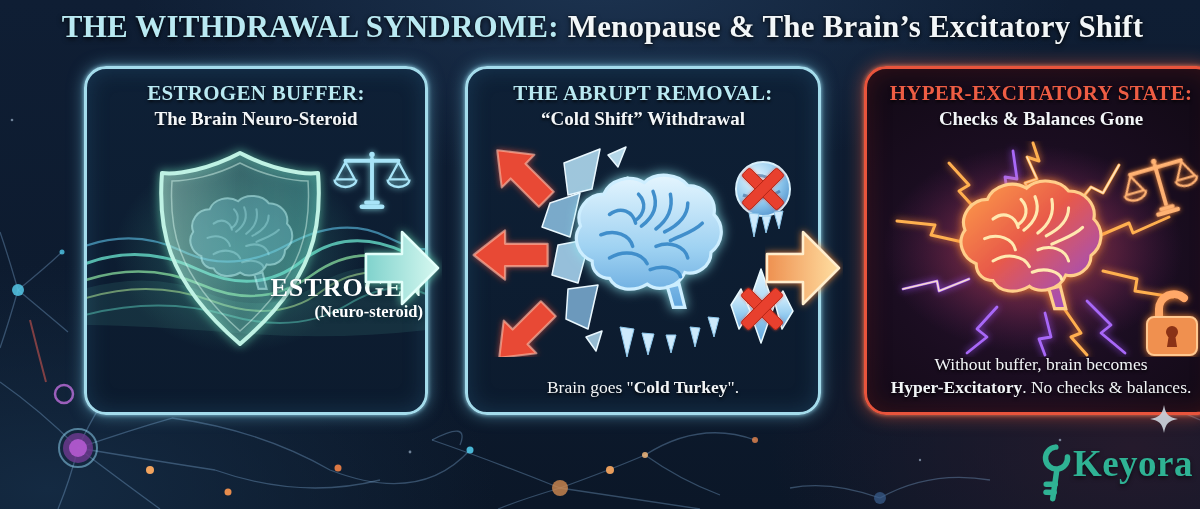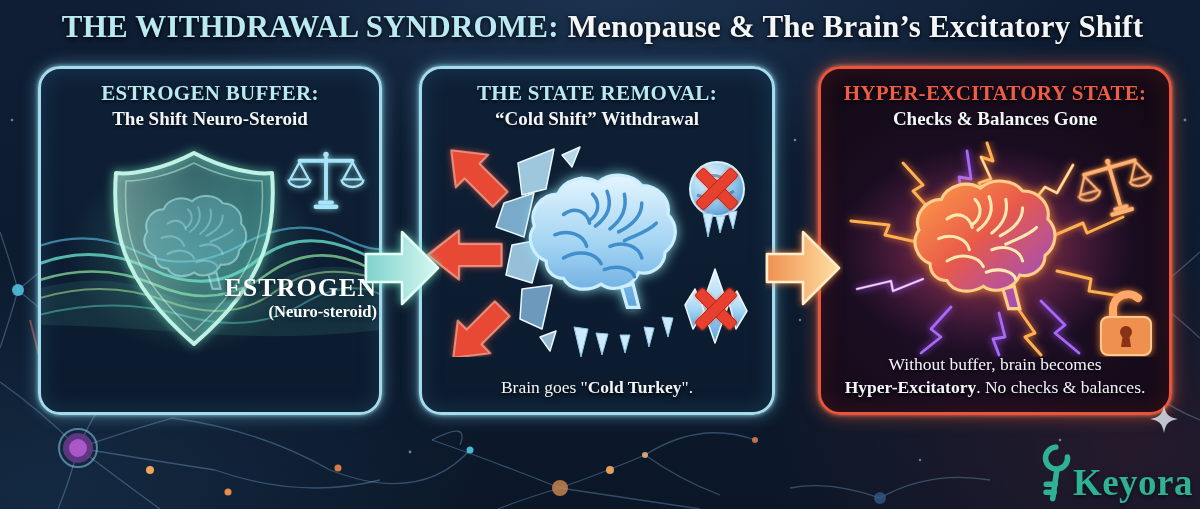--- a/index.html
+++ b/index.html
@@ -17,21 +17,21 @@
   .bg-neurons{position:absolute;inset:0;z-index:0;}
   
   .title{
     position:absolute;top:9px;left:0;width:100%;text-align:center;z-index:5;
     font-size:31px;font-weight:bold;letter-spacing:.2px;white-space:nowrap;
     text-shadow:0 2px 5px rgba(0,0,0,.75), 0 0 2px rgba(0,0,0,.6);
   }
   .title-highlight{color:var(--title-highlight,#b9e9f2);margin-right:9px;}
   .title-rest{color:#f2f6f8;font-weight:600;}
   
-  .panel{position:absolute;top:66px;height:349px;border-radius:22px;z-index:2;box-sizing:border-box;}
+  .panel{position:absolute;top:66px;height:349px;border-radius:22px;z-index:2;box-sizing:border-box;margin-left:46px;}
   .panel-cyan{
     border:3px solid var(--cyan-border,#a4dcec);
     background:linear-gradient(180deg,#0e2036 0%,#0c1b2e 100%);
     box-shadow:0 0 16px rgba(120,205,235,.55), 0 0 4px rgba(170,230,250,.8), inset 0 0 22px rgba(60,130,175,.25);
   }
   .panel-red{
     border:3px solid var(--red-border,#e8543c);
     background:radial-gradient(ellipse 70% 60% at 46% 56%, #2b1330 0%, #1a0d20 58%, #130a17 100%);
     box-shadow:0 0 18px rgba(242,92,58,.6), 0 0 4px rgba(255,150,110,.8), inset 0 0 24px rgba(140,40,30,.3);
   }
@@ -54,21 +54,21 @@
     position:absolute;top:204px;left:8px;width:328px;text-align:right;z-index:3;
     color:#fff;line-height:1.15;text-shadow:0 2px 4px rgba(10,40,50,.9);
   }
   .shield-text .l1{font-size:26px;font-weight:bold;letter-spacing:1px;}
   .shield-text .l2{font-size:16.5px;font-weight:bold;}
   
   .flow-arrow{position:absolute;z-index:6;}
   .flow-arrow-1{left:364px;top:221px;}
   .flow-arrow-2{left:765px;top:221px;}
   
-  .logo{position:absolute;right:12px;bottom:5px;z-index:7;display:flex;align-items:flex-end;}
+  .logo{position:absolute;right:12px;bottom:5px;z-index:7;display:flex;align-items:flex-start;}
   .logo-key{margin-right:-7px;}
   .logo-text{
     font-size:37px;font-weight:bold;color:var(--logo-teal,#2fb294);
     letter-spacing:.5px;text-shadow:0 2px 4px rgba(0,0,0,.6);position:relative;
   }
   .logo-sparkle{position:absolute;right:14px;top:-38px;}
 </style>
 </head>
 <body>
 
@@ -225,21 +225,21 @@
     </g>
   </svg>
 
   <div class="title">
     <span class="title-highlight">THE WITHDRAWAL SYNDROME:</span><span class="title-rest">Menopause &amp; The Brain’s Excitatory Shift</span>
   </div>
 
   <div class="panel panel-1 panel-cyan">
     <div class="panel-header">
       <div class="panel-heading">ESTROGEN BUFFER:</div>
-      <div class="panel-sub">The Shift Neuro-Steroid</div>
+      <div class="panel-sub">The Brain Neuro-Steroid</div>
     </div>
     <div class="illu">
       <svg width="338" height="216" viewBox="0 0 338 216">
         <ellipse cx="152" cy="112" rx="125" ry="100" fill="url(#g-teal-glow)"></ellipse>
         <g fill="none">
           <path d="M-10,108 Q45,86 95,110 T200,104 T300,96 T348,100" stroke="#5ec1e8" stroke-width="2.2" opacity=".6"></path>
           <path d="M-10,126 Q50,100 110,128 T215,120 T320,112 T348,118" stroke="#66dcc8" stroke-width="3" opacity=".8"></path>
           <path d="M-10,142 Q55,118 115,144 T225,134 T330,128 T348,132" stroke="#90e8a4" stroke-width="2.5" opacity=".7"></path>
           <path d="M-10,160 Q60,136 125,160 T235,150 T348,142" stroke="#b8e890" stroke-width="2" opacity=".55"></path>
           <path d="M-10,150 Q60,128 120,152 T230,144 T348,136 L348,188 Q250,200 150,192 T-10,184 Z" fill="rgba(110,230,195,.1)"></path>
@@ -257,21 +257,21 @@
       </svg>
     </div>
     <div class="shield-text">
       <div class="l1">ESTROGEN</div>
       <div class="l2">(Neuro-steroid)</div>
     </div>
   </div>
 
   <div class="panel panel-2 panel-cyan">
     <div class="panel-header">
-      <div class="panel-heading">THE STATE REMOVAL:</div>
+      <div class="panel-heading">THE ABRUPT REMOVAL:</div>
       <div class="panel-sub">“Cold Shift” Withdrawal</div>
     </div>
     <div class="illu">
       <svg width="350" height="216" viewBox="0 0 350 216">
         <g stroke="#eaf8ff" stroke-width="1.5" stroke-linejoin="round">
           <polygon points="96,22 132,8 124,48 100,54" fill="rgba(185,228,250,.85)"></polygon>
           <polygon points="82,62 112,52 102,96 74,86" fill="rgba(150,205,240,.8)"></polygon>
           <polygon points="90,104 122,98 110,142 84,134" fill="rgba(175,220,248,.85)"></polygon>
           <polygon points="100,148 130,144 120,188 98,178" fill="rgba(140,195,235,.75)"></polygon>
           <polygon points="140,14 158,6 150,26" fill="rgba(200,235,252,.9)"></polygon>

